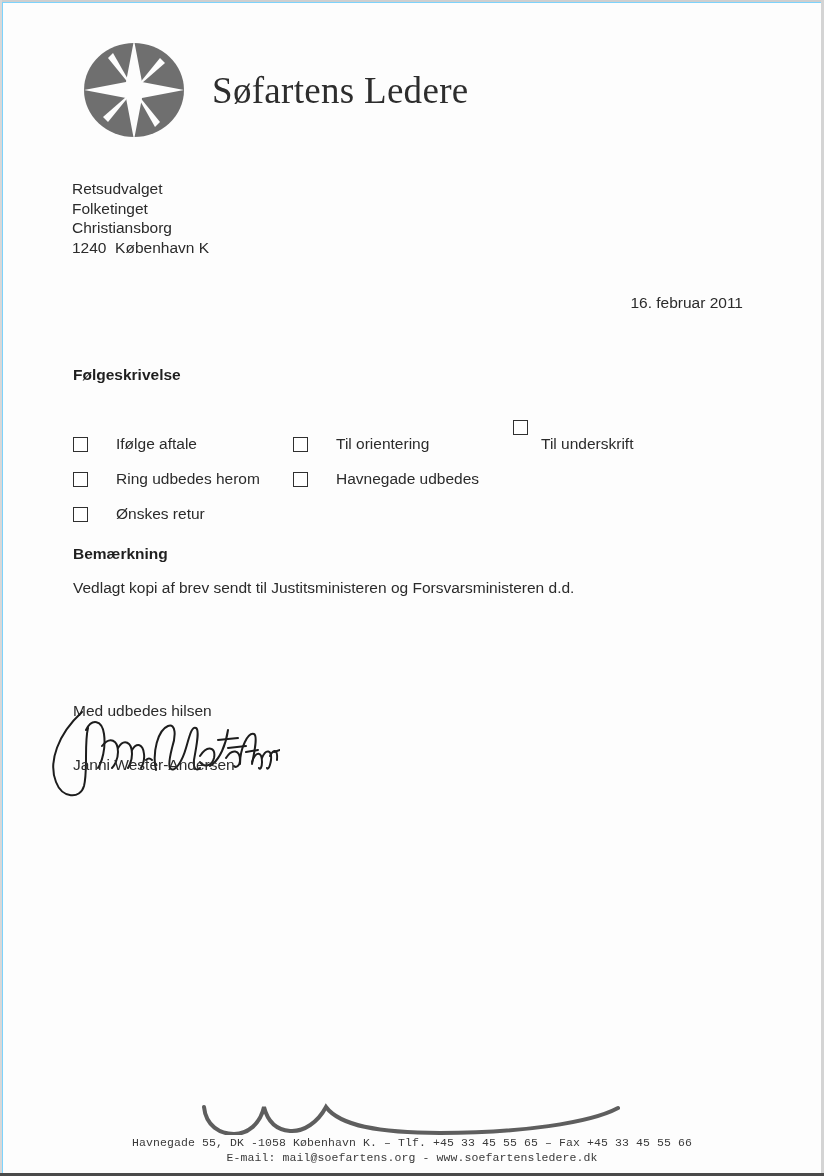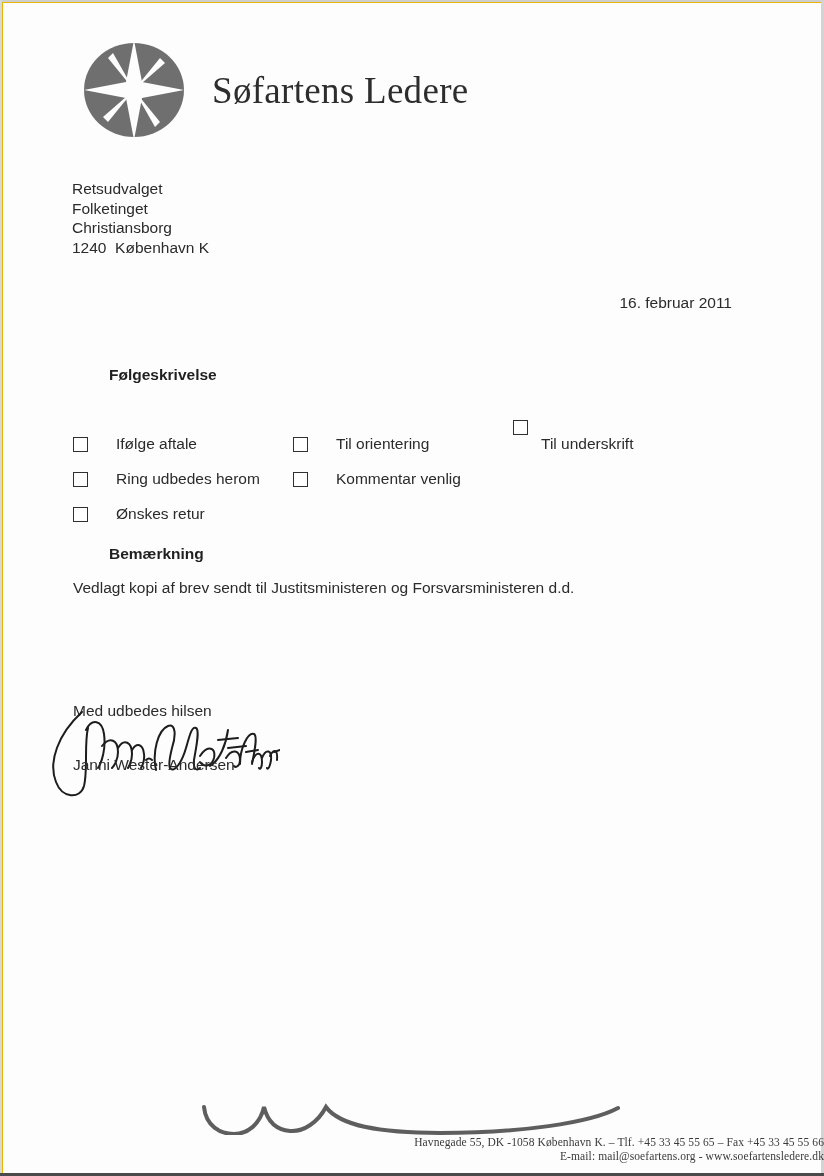--- a/index.html
+++ b/index.html
@@ -7,21 +7,21 @@
     padding: 0;
     background: #8a8a8a;
   }
   body {
     font-family: "Liberation Sans", sans-serif;
   }
   .page {
     position: relative;
     width: 824px;
     height: 1176px;
-    background: #eab308;
+    background: #7dd3fc;
     overflow: hidden;
     box-sizing: border-box;
   }
   
   .scan-edge-top {
     position: absolute;
     top: 0; left: 0; right: 0;
     height: 2px;
     background: #cfcfcf;
   }
@@ -80,34 +80,33 @@
     font-size: 15.5px;
     line-height: 19.5px;
     color: #2b2b2b;
     margin-top: 14px;
   }
   .address-line { white-space: pre; }
 
   
   .date-line {
     position: absolute;
-    right: 92px;
+    right: 81px;
     top: 294px;
     font-size: 15.5px;
     color: #2b2b2b;
     white-space: nowrap;
     text-align: center;
   }
 
   
   .section-heading {
     font-size: 15.5px;
     font-weight: bold;
     color: #1f1f1f;
-    margin-left: 36px;
   }
   .heading-folgeskrivelse {
     position: absolute;
     left: 73px;
     top: 366px;
   }
 
   
   .checkbox-grid {
     position: absolute;
@@ -192,22 +191,22 @@
     left: 190px;
     top: 1090px;
     width: 440px;
     height: 45px;
   }
   .footer-text {
     position: absolute;
     left: 0;
     right: 0;
     top: 1136px;
-    text-align: right;
-    font-family: Liberation Serif, serif;
+    text-align: center;
+    font-family: Liberation Mono, monospace;
     color: #3a3a3a;
   }
   .footer-line-1 {
     font-size: 11.5px;
     letter-spacing: 0.1px;
     white-space: nowrap;
   }
   .footer-line-2 {
     font-size: 11.5px;
     letter-spacing: 0.1px;
@@ -273,21 +272,21 @@
       </div>
     </div>
 
     <div class="checkbox-row">
       <div class="checkbox-cell col-1">
         <span class="checkbox-box"></span>
         <span class="checkbox-label">Ring udbedes herom</span>
       </div>
       <div class="checkbox-cell col-2">
         <span class="checkbox-box"></span>
-        <span class="checkbox-label">Kommentar venlig</span>
+        <span class="checkbox-label">Havnegade udbedes</span>
       </div>
     </div>
 
     <div class="checkbox-row">
       <div class="checkbox-cell col-2">
         <span class="checkbox-box"></span>
         <span class="checkbox-label">Ønskes retur</span>
       </div>
       <div class="checkbox-cell col-3 empty">
 

